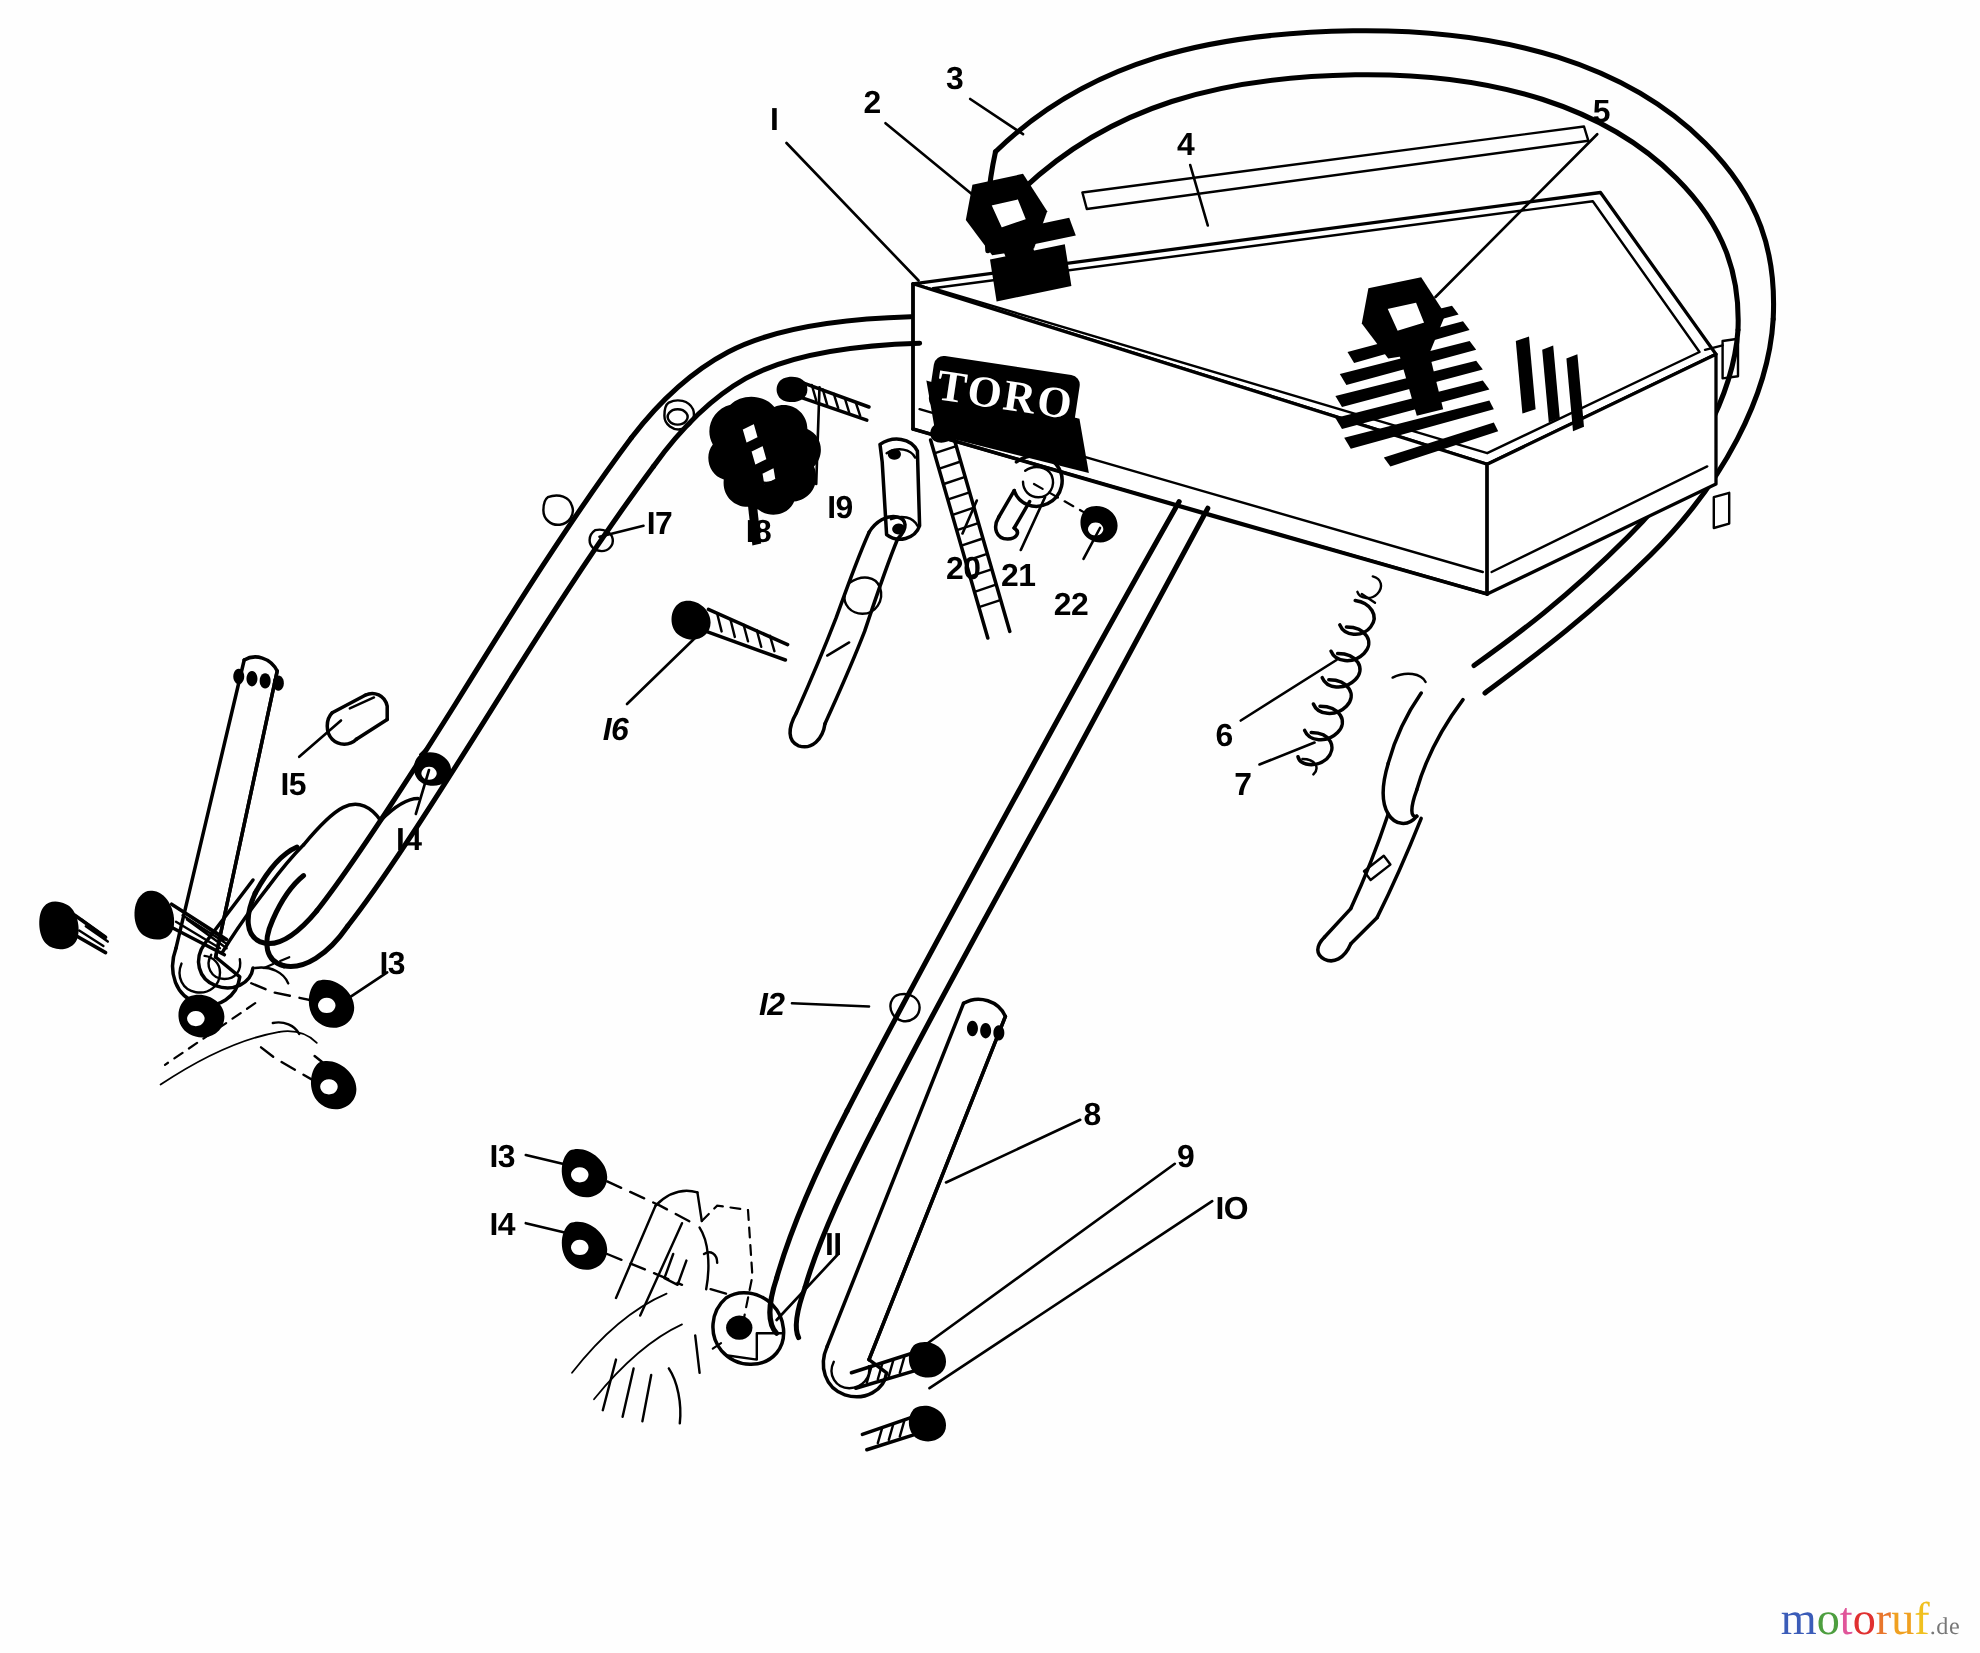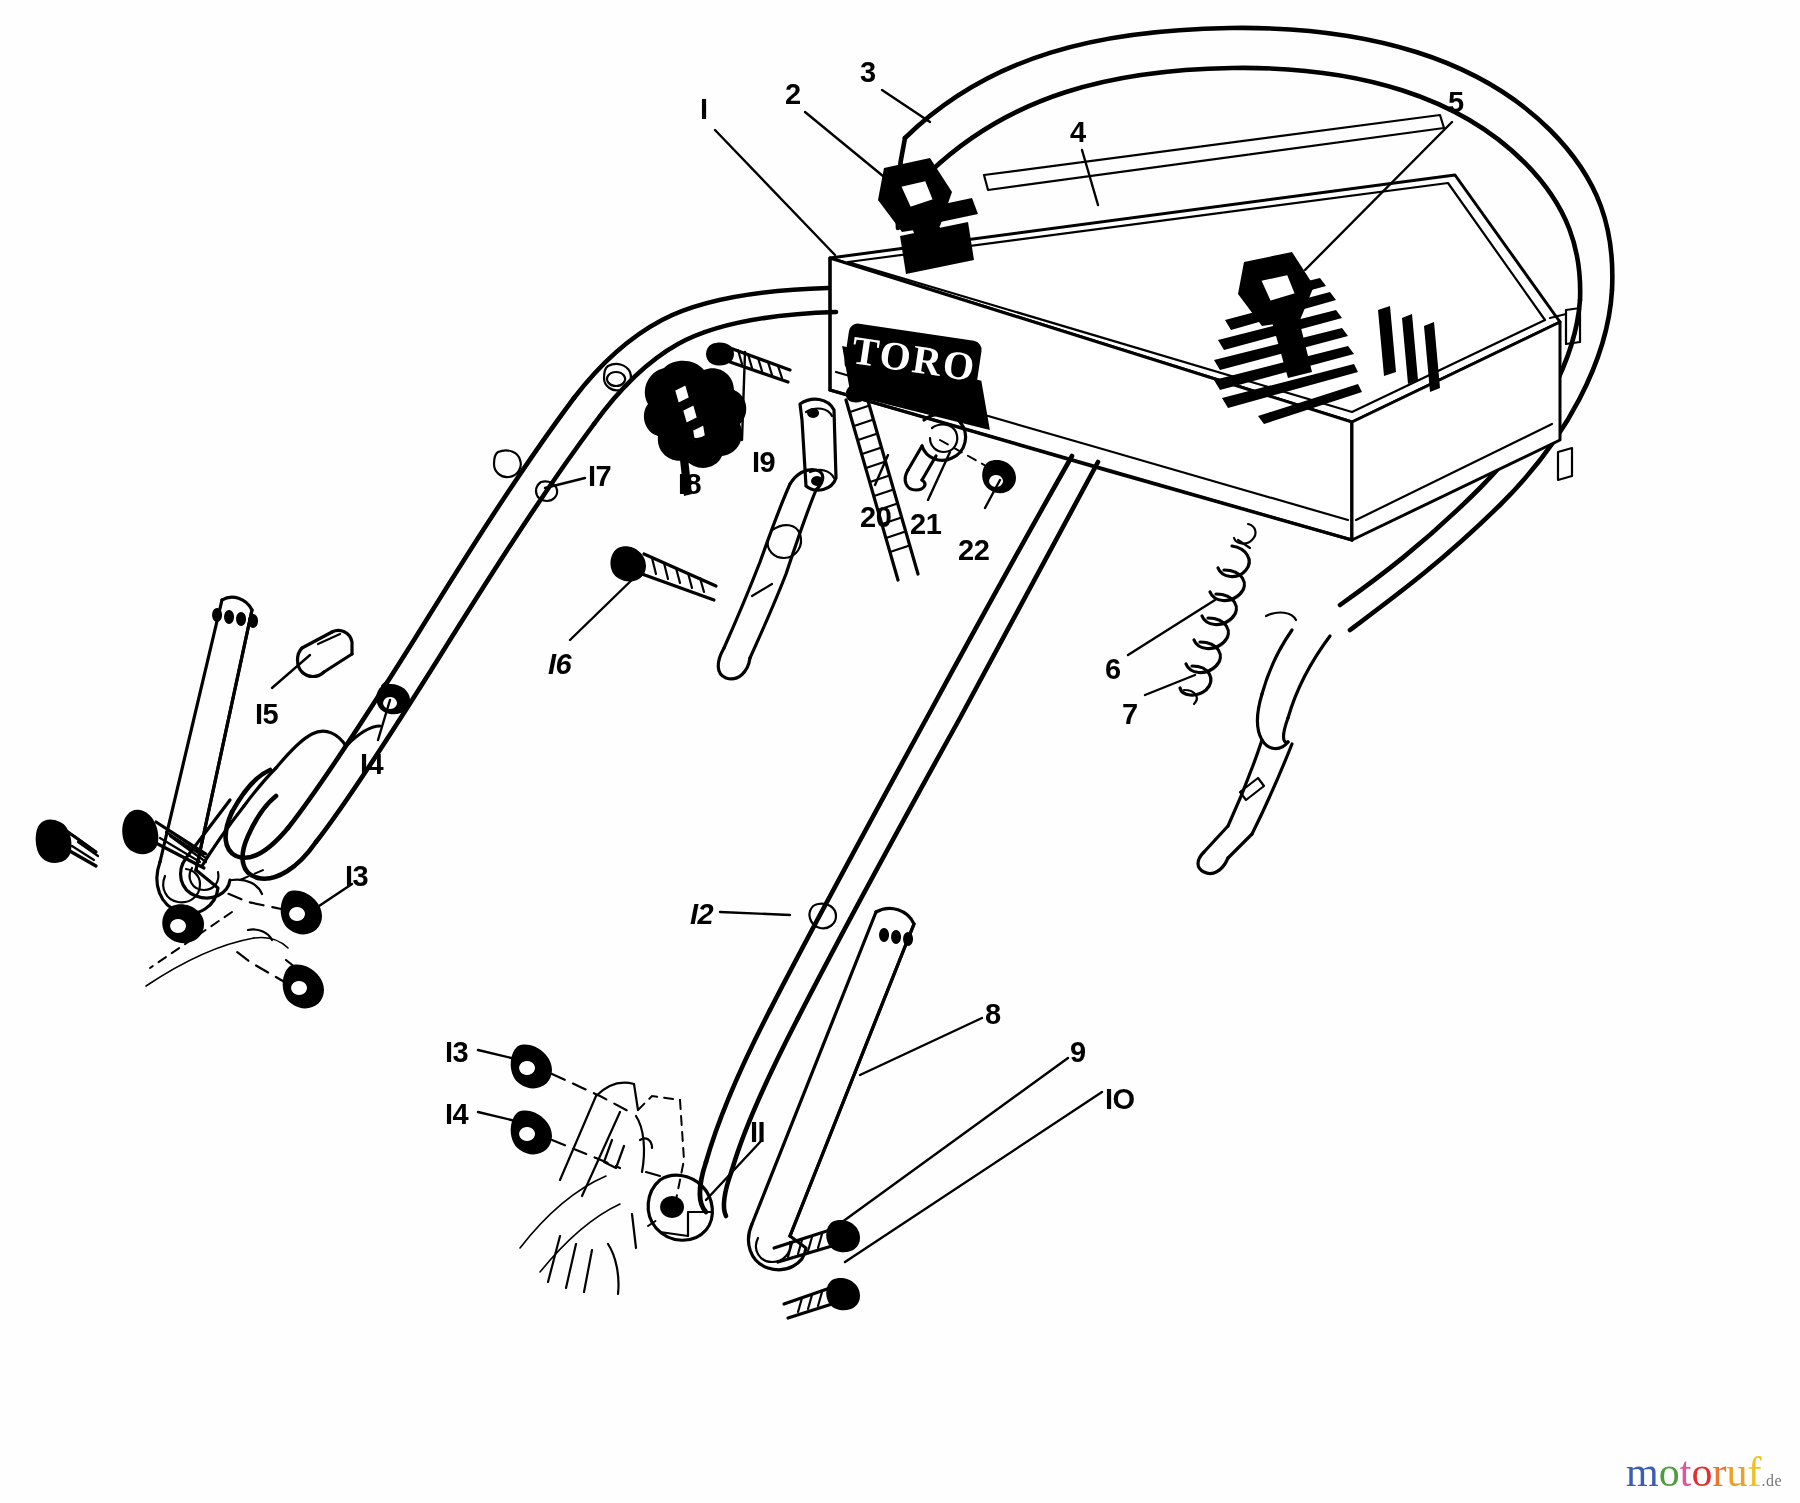--- a/index.html
+++ b/index.html
@@ -48,21 +48,21 @@
     right: 18px;
     bottom: 10px;
     font-family: "Liberation Serif", serif;
     font-size: 42px;
     line-height: 1;
     white-space: nowrap;
     user-select: none;
   }
   #watermark .wm-l { font-weight: normal; }
   #watermark .wm-suffix {
-    font-size: 16px;
+    font-size: 22px;
     color: #777777;
     letter-spacing: 0.5px;
     text-align: right;
   }
 </style>
 </head>
 <body>
 
 <div id="page">
 

